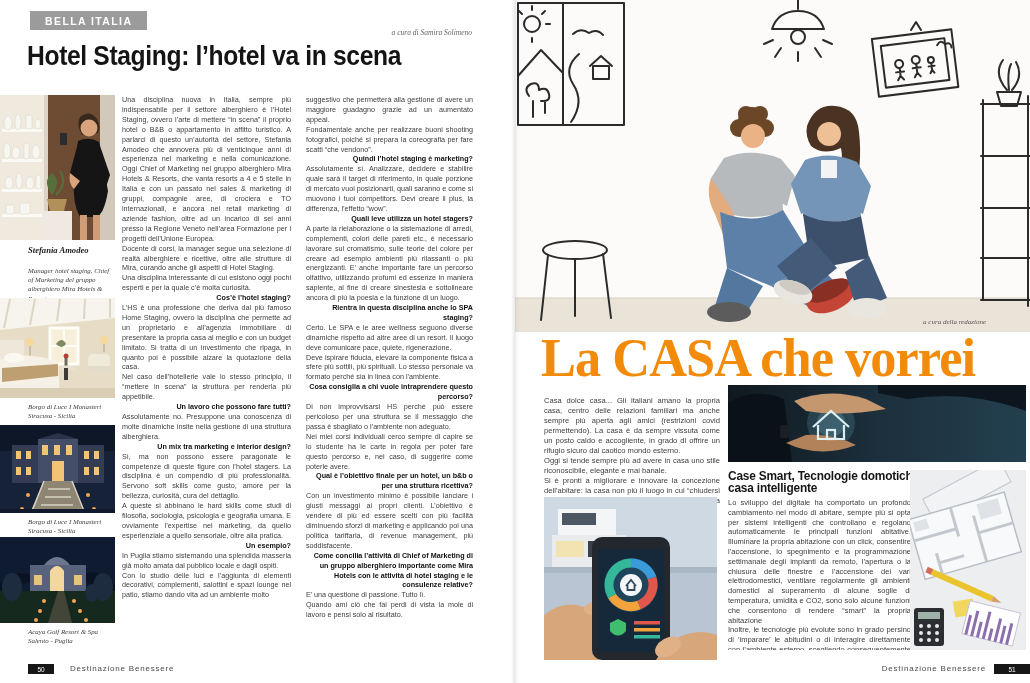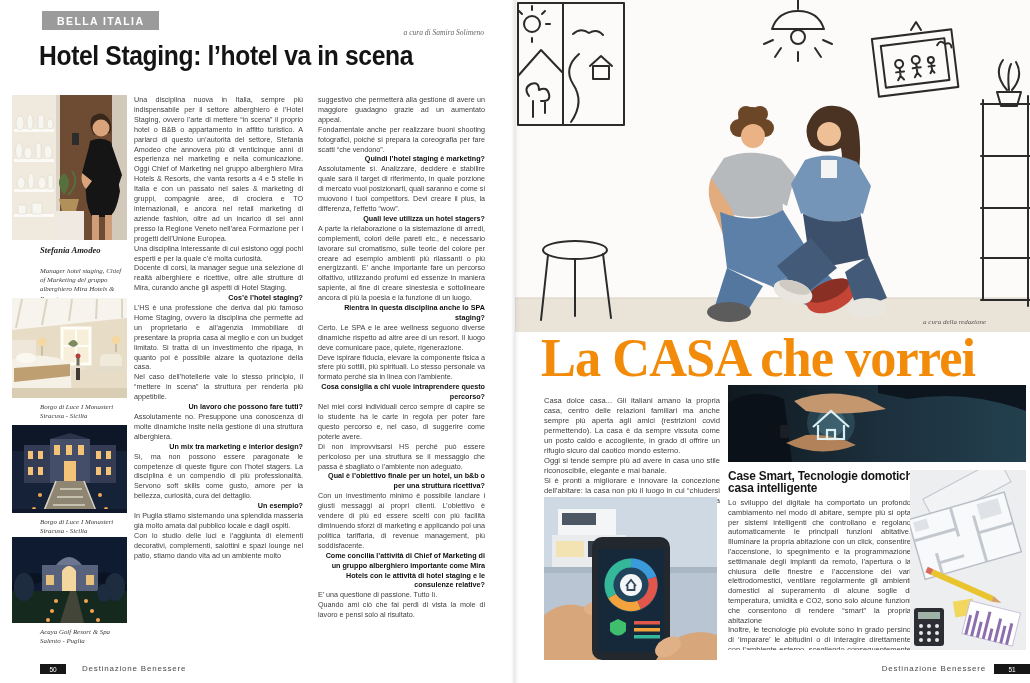--- a/index.html
+++ b/index.html
@@ -1,19 +1,19 @@
 <!DOCTYPE html>
 <html><head>
 <meta charset="utf-8">
 <style>
   html,body{margin:0;padding:0;background:#fff;}
   body{width:1030px;height:683px;font-family:"Liberation Sans",sans-serif;}
   .spread{position:relative;width:1030px;height:683px;background:#fff;overflow:hidden;}
   .page{position:absolute;top:0;height:683px;}
-  .page-left{left:12px;width:515px;}
+  .page-left{left:0;width:515px;}
   .page-right{left:515px;width:515px;}
   .gutter{position:absolute;left:511px;top:0;width:9px;height:683px;pointer-events:none;
     background:linear-gradient(90deg,rgba(0,0,0,0) 0%,rgba(0,0,0,0.09) 45%,rgba(0,0,0,0.03) 60%,rgba(0,0,0,0) 100%);}
 
   
   .tag{position:absolute;left:30px;top:11px;background:#9b9b9b;color:#fff;font-weight:bold;
     font-size:10.5px;letter-spacing:1.4px;padding:4px 15px 3px;}
   .byline{position:absolute;left:300px;top:28px;width:172px;text-align:right;font-size:7.5px;
     font-style:italic;color:#666;font-family:"Liberation Serif",serif;}
   h1.title-left{position:absolute;left:27px;top:40px;margin:0;font-size:28px;font-weight:bold;
@@ -219,46 +219,47 @@
         </g>
       </svg>
     </figure>
     <div class="cap cap4">
       <div>Acaya Golf Resort &amp; Spa</div>
       <div>Salento - Puglia</div>
     </div>
 
     <div class="col col1">
         <p class="qa-p">Una disciplina nuova in Italia, sempre più indispensabile per il settore alberghiero è l’Hotel Staging, ovvero l’arte di mettere “in scena” il proprio hotel o B&amp;B o appartamento in affitto turistico. A parlarci di questo un’autorità del settore, Stefania Amodeo che annovera più di venticinque anni di esperienza nel marketing e nella comunicazione. Oggi Chief of Marketing nel gruppo alberghiero Mira Hotels &amp; Resorts, che vanta resorts a 4 e 5 stelle in Italia e con un passato nel sales &amp; marketing di gruppi, compagnie aree, di crociera e TO internazionali, e ancora nel retail marketing di aziende fashion, oltre ad un incarico di sei anni presso la Regione Veneto nell’area Formazione per i progetti dell’Unione Europea.</p>
+        <p class="qa-p">Docente di corsi, la manager segue una selezione di realtà alberghiere e ricettive, oltre alle strutture di Mira, curando anche gli aspetti di Hotel Staging.</p>
         <p class="qa-p">Una disciplina interessante di cui esistono oggi pochi esperti e per la quale c’è molta curiosità.</p>
-        <p class="qa-p">Docente di corsi, la manager segue una selezione di realtà alberghiere e ricettive, oltre alle strutture di Mira, curando anche gli aspetti di Hotel Staging.</p>
         <p class="qa-q">Cos’è l’hotel staging?</p>
         <p class="qa-p">L’HS è una professione che deriva dal più famoso Home Staging, ovvero la disciplina che permette ad un proprietario e all’agenzia immobiliare di presentare la propria casa al meglio e con un budget limitato. Si tratta di un investimento che ripaga, in quanto poi è possibile alzare la quotazione della casa.</p>
         <p class="qa-p">Nel caso dell’hotellerie vale lo stesso principio, il “mettere in scena” la struttura per renderla più appetibile.</p>
         <p class="qa-q">Un lavoro che possono fare tutti?</p>
         <p class="qa-p">Assolutamente no. Presuppone una conoscenza di molte dinamiche insite nella gestione di una struttura alberghiera.</p>
         <p class="qa-q">Un mix tra marketing e interior design?</p>
         <p class="qa-p">Sì, ma non possono essere paragonate le competenze di queste figure con l’hotel stagers. La disciplina è un compendio di più professionalità. Servono soft skills come gusto, amore per la bellezza, curiosità, cura del dettaglio.</p>
+        <p class="qa-p">A queste si abbinano le hard skills come studi di filosofia, sociologia, psicologia e geografia umana. E ovviamente l’expertise nel marketing, da quello esperienziale a quello sensoriale, oltre alla pratica.</p>
         <p class="qa-q">Un esempio?</p>
         <p class="qa-p">In Puglia stiamo sistemando una splendida masseria già molto amata dal pubblico locale e dagli ospiti.</p>
         <p class="qa-p">Con lo studio delle luci e l’aggiunta di elementi decorativi, complementi, salottini e spazi lounge nel patio, stiamo dando vita ad un ambiente molto</p>
       </div>
     <div class="col col2">
         <p class="qa-p">suggestivo che permetterà alla gestione di avere un maggiore guadagno grazie ad un aumentato appeal.</p>
         <p class="qa-p">Fondamentale anche per realizzare buoni shooting fotografici, poiché si prepara la coreografia per fare scatti “che vendono”.</p>
         <p class="qa-q">Quindi l’hotel staging è marketing?</p>
         <p class="qa-p">Assolutamente sì. Analizzare, decidere e stabilire quale sarà il target di riferimento, in quale porzione di mercato vuoi posizionarti, quali saranno e come si muovono i tuoi competitors. Devi creare il plus, la differenza, l’effetto “wow”.</p>
         <p class="qa-q">Quali leve utilizza un hotel stagers?</p>
         <p class="qa-p">A parte la rielaborazione o la sistemazione di arredi, complementi, colori delle pareti etc., è necessario lavorare sul cromatismo, sulle teorie del colore per creare ad esempio ambienti più rilassanti o più energizzanti. E’ anche importante fare un percorso olfattivo, utilizzando profumi ed essenze in maniera sapiente, al fine di creare sinestesia e sottolineare ancora di più la poesia e la funzione di un luogo.</p>
         <p class="qa-q">Rientra in questa disciplina anche lo SPA staging?</p>
         <p class="qa-p">Certo. Le SPA e le aree wellness seguono diverse dinamiche rispetto ad altre aree di un resort. Il luogo deve comunicare pace, quiete, rigenerazione.</p>
         <p class="qa-p">Deve ispirare fiducia, elevare la componente fisica a sfere più sottili, più spirituali. Lo stesso personale va formato perché sia in linea con l’ambiente.</p>
         <p class="qa-q">Cosa consiglia a chi vuole intraprendere questo percorso?</p>
+        <p class="qa-p">Di non improvvisarsi HS perché può essere pericoloso per una struttura se il messaggio che passa è sbagliato o l’ambiente non adeguato.</p>
         <p class="qa-p">Nei miei corsi individuali cerco sempre di capire se lo studente ha le carte in regola per poter fare questo percorso e, nel caso, di suggerire come poterle avere.</p>
-        <p class="qa-p">Di non improvvisarsi HS perché può essere pericoloso per una struttura se il messaggio che passa è sbagliato o l’ambiente non adeguato.</p>
         <p class="qa-q">Qual è l’obiettivo finale per un hotel, un b&amp;b o per una struttura ricettiva?</p>
         <p class="qa-p">Con un investimento minimo è possibile lanciare i giusti messaggi ai propri clienti. L’obiettivo è vendere di più ed essere scelti con più facilità diminuendo sforzi di marketing e applicando poi una politica tariffaria, di revenue management, più soddisfacente.</p>
         <p class="qa-q">Come concilia l’attività di Chief of Marketing di un gruppo alberghiero importante come Mira Hotels con le attività di hotel staging e le consulenze relative?</p>
         <p class="qa-p">E’ una questione di passione. Tutto lì.</p>
         <p class="qa-p">Quando ami ciò che fai perdi di vista la mole di lavoro e pensi solo al risultato.</p>
       </div>
 
     <div class="footer footer-left">
       <span class="pagenum-box">50</span><span class="mag">Destinazione Benessere</span>
     </div>

